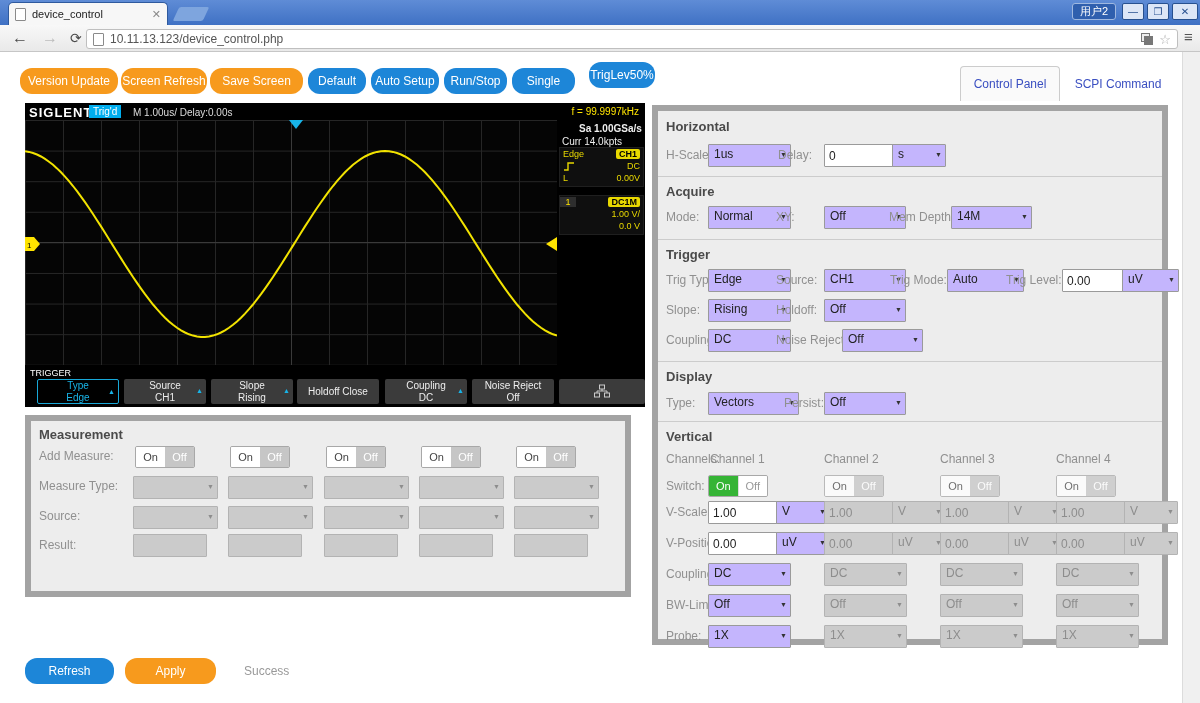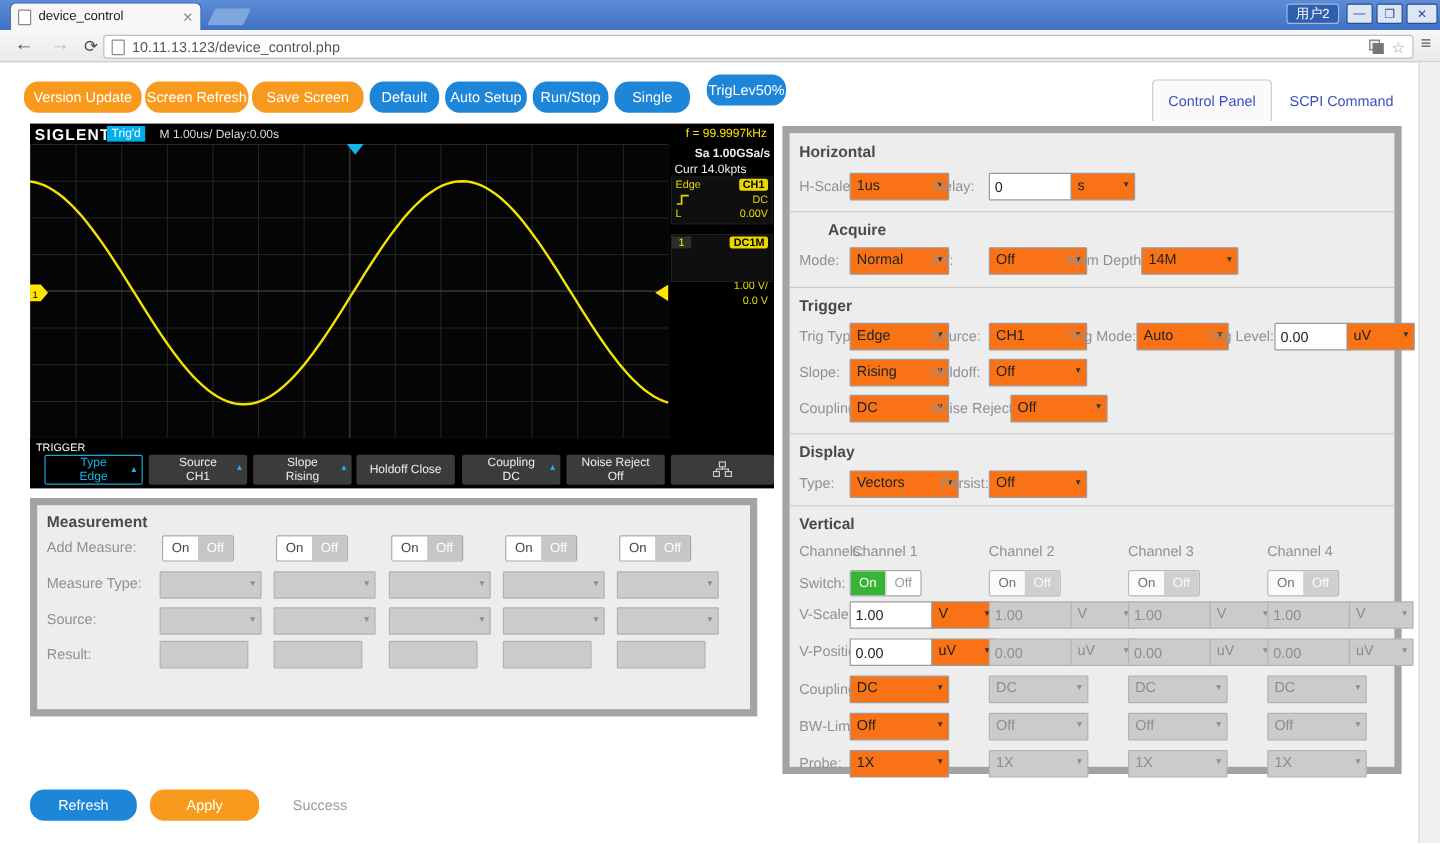--- a/index.html
+++ b/index.html
@@ -54,21 +54,21 @@
   .smenu{top:276px;height:25px;background:#3b3b3b;border-radius:2px;color:#eee;font-size:10px;line-height:1.15;
          display:flex;flex-direction:column;align-items:center;justify-content:center;text-align:center;}
   .smenu.active{background:#000;border:1px solid #18a8d8;color:#18b4e8;}
   .smenu .uparr{position:absolute;right:3px;top:8px;color:#18b4e8;font-size:7px;}
   .netbox{left:534px;top:276px;width:86px;height:25px;background:#3b3b3b;border-radius:2px;display:flex;align-items:center;justify-content:center;}
   
   .panel{background:#ededed;border:6px solid #a3a3a3;}
   .sect-h{position:absolute;font-size:13px;font-weight:bold;color:#4a4a4a;}
   .lbl{position:absolute;font-size:12px;color:#909090;white-space:nowrap;}
   .sep{position:absolute;left:0;width:100%;height:1px;background:#ccc;}
-  .sel{position:absolute;background:#f97316;border:1px solid #9a9a9a;border-radius:1px;font-size:12px;color:#222;
+  .sel{position:absolute;background:#c4b5fd;border:1px solid #9a9a9a;border-radius:1px;font-size:12px;color:#222;
        height:21px;line-height:19px;padding:0 14px 0 5px;overflow:hidden;white-space:nowrap;}
   .caret{position:absolute;right:3px;top:0;font-size:7px;color:#333;line-height:20px;}
   .sel.dis{background:#cbcbcb;border-color:#b3b3b3;color:#8d8d8d;}
   .sel.dis .caret{color:#8d8d8d;}
   .inp{position:absolute;background:#fff;border:1px solid #9a9a9a;border-radius:1px;font-size:12px;color:#222;
        height:21px;padding:0 4px;font-family:"Liberation Sans",sans-serif;}
   .inp.dis{background:#cbcbcb;border-color:#b3b3b3;color:#8d8d8d;}
   .tg{position:absolute;display:flex;border:1px solid #a8a8a8;border-radius:2px;overflow:hidden;font-size:11px;height:20px;}
   .tg span{flex:1;display:flex;align-items:center;justify-content:center;}
   .tg .on{background:#fff;color:#444;}
@@ -158,21 +158,21 @@
         <div class="irow">
           <span>L</span>
           <span>0.00V</span>
         </div>
       </div>
       <div class="ibox" style="top:76px;">
         <div class="irow" style="padding-left:0;">
           <span class="chtab">1</span>
           <span class="ybadge">DC1M</span>
         </div>
-        <div class="irow" style="justify-content:flex-end;margin-top:24px;">1.00 V/</div>
+        <div class="irow" style="justify-content:flex-end;">1.00 V/</div>
         <div class="irow" style="justify-content:flex-end;">0.0 V</div>
       </div>
     </div>
 
     <div class="abs sc-menu-label">TRIGGER</div>
     <div class="abs smenu active" style="left:12px;width:82px;">
       <span>Type</span>
         <span>Edge</span>
       <span class="uparr">▲</span>
     </div>
@@ -279,21 +279,21 @@
   <div class="abs panel" style="left:652px;top:105px;width:516px;height:540px;">
 
     <div class="sect-h" style="left:8px;top:8px;">Horizontal</div>
     <div class="lbl" style="left:8px;top:37px;">H-Scale:</div>
     <div class="sel" style="left:50px;top:33px;width:62px;"><span>1us</span><span class="caret">▼</span></div>
     <div class="lbl" style="left:120px;top:37px;">Delay:</div>
     <input class="inp" style="left: 166px; top: 33px; width: 61px;" value="0">
     <div class="sel" style="left:234px;top:33px;width:33px;"><span>s</span><span class="caret">▼</span></div>
     <div class="sep" style="top:65px;"></div>
 
-    <div class="sect-h" style="left:8px;top:73px;margin-left:24px;">Acquire</div>
+    <div class="sect-h" style="left:8px;top:73px;">Acquire</div>
     <div class="lbl" style="left:8px;top:99px;">Mode:</div>
     <div class="sel" style="left:50px;top:95px;width:62px;"><span>Normal</span><span class="caret">▼</span></div>
     <div class="lbl" style="left:118px;top:99px;">XY:</div>
     <div class="sel" style="left:166px;top:95px;width:61px;"><span>Off</span><span class="caret">▼</span></div>
     <div class="lbl" style="left:231px;top:99px;">Mem Depth:</div>
     <div class="sel" style="left:293px;top:95px;width:60px;"><span>14M</span><span class="caret">▼</span></div>
     <div class="sep" style="top:128px;"></div>
 
     <div class="sect-h" style="left:8px;top:136px;">Trigger</div>
     <div class="lbl" style="left:8px;top:162px;">Trig Type:</div>

